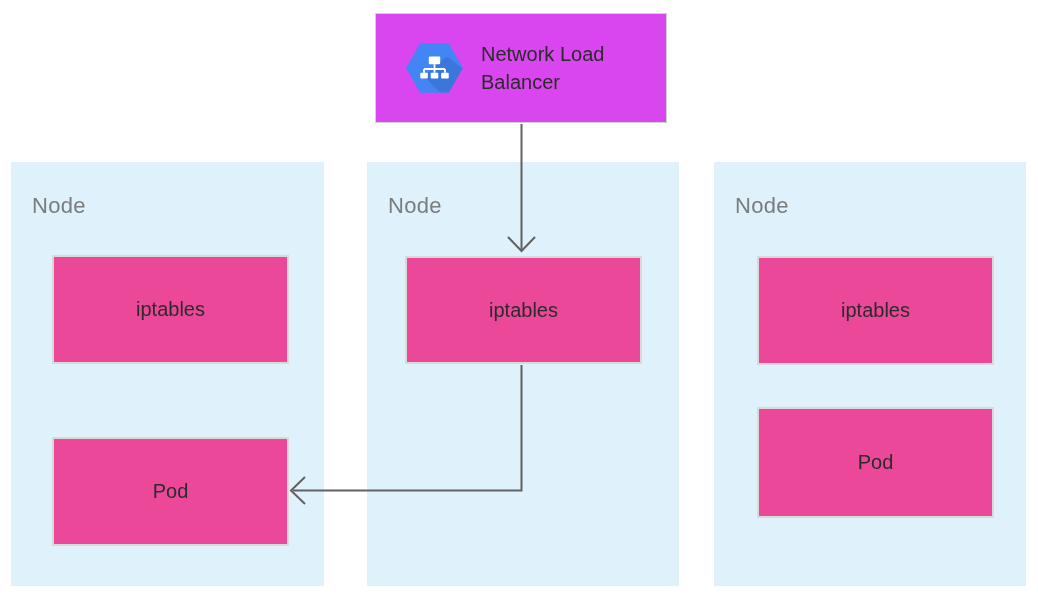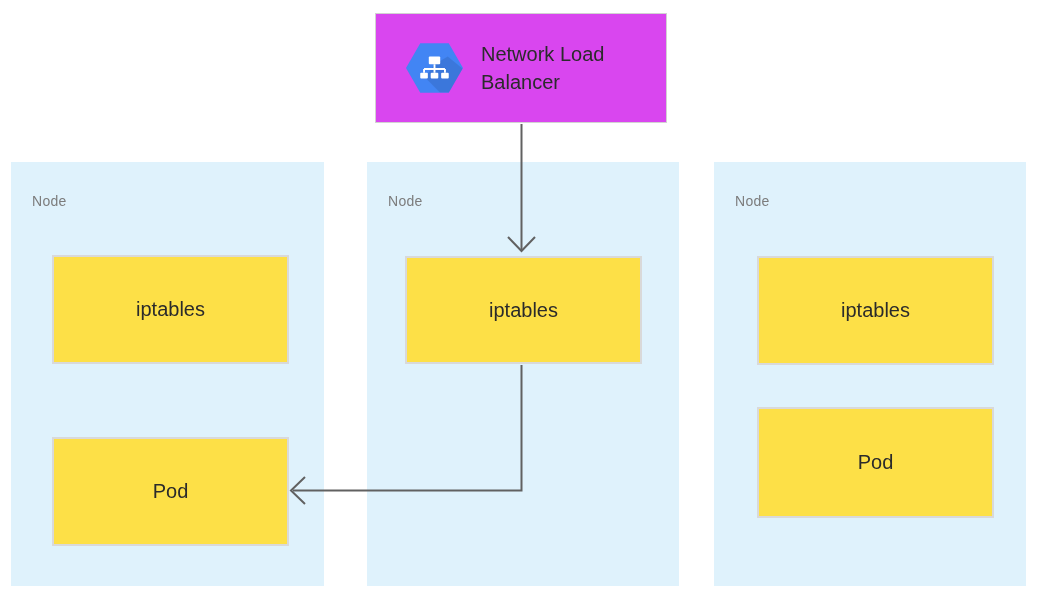--- a/index.html
+++ b/index.html
@@ -42,29 +42,29 @@
     height: 424px;
     background: #dff2fc;
   }
   .node-1 { left: 11px;  width: 313px; }
   .node-2 { left: 367px; width: 312px; }
   .node-3 { left: 714px; width: 312px; }
 
   .node-label {
     position: absolute;
     left: 21px; top: 31px;
-    font-size: 14px;
+    font-size: 22px;
     color: #7c7c7c;
     letter-spacing: 0.3px;
   }
 
   .inner-box {
     position: absolute;
     width: 237px;
-    background: #fde047;
+    background: #ec4899;
     border: 2px solid #d9d9d9;
     display: flex;
     align-items: center;
     justify-content: center;
     font-size: 20px;
     color: #2b2b2b;
   }
   .box-l-iptables { left: 52px;  top: 255px; height: 109px; }
   .box-l-pod      { left: 52px;  top: 437px; height: 109px; }
   .box-m-iptables { left: 405px; top: 256px; height: 108px; }

